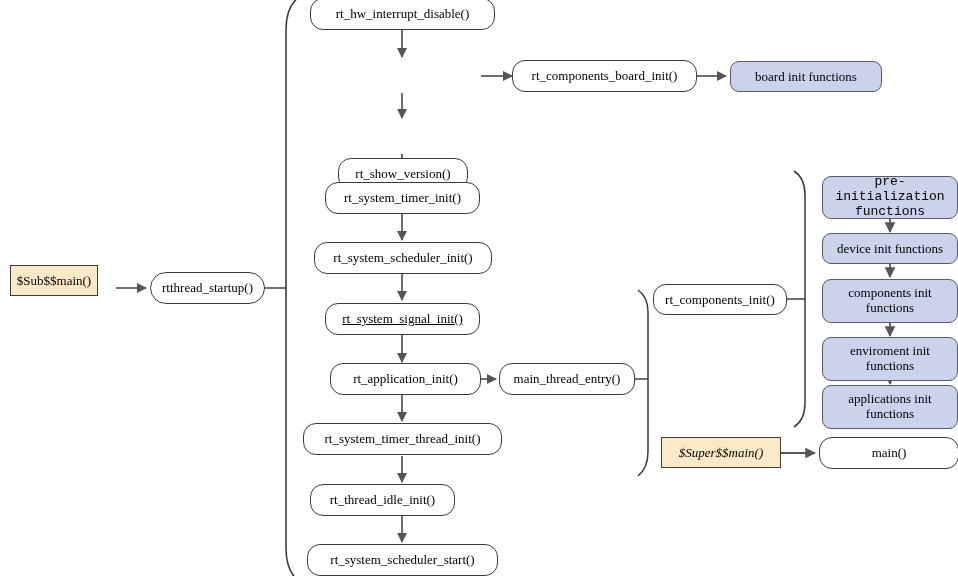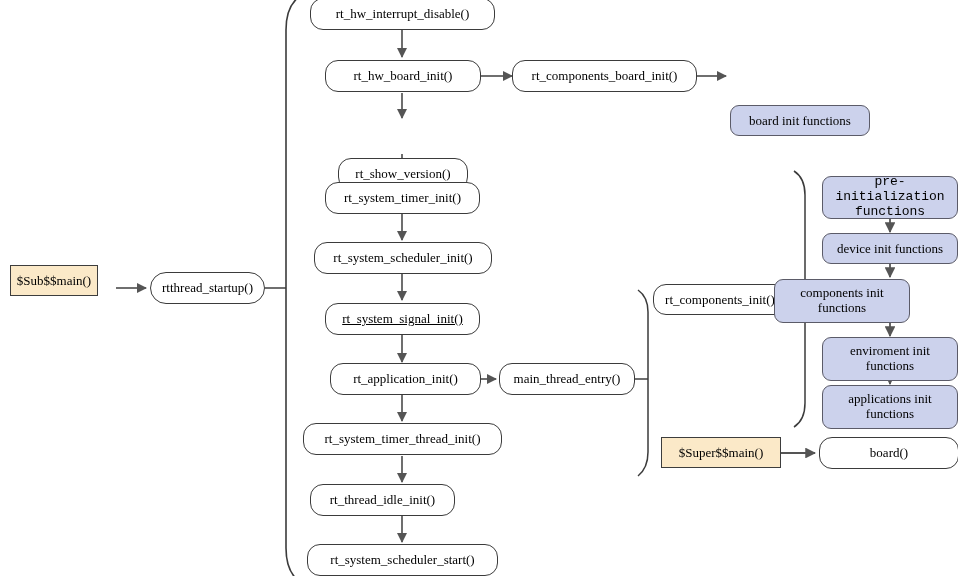--- a/index.html
+++ b/index.html
@@ -122,56 +122,55 @@
       <line x1="781" y1="453" x2="815" y2="453" marker-end="url(#arrow)"></line>
     </g>
   </svg>
 
   <div class="node rect fill-cream" style="left:10px; top:265px; width:88px; height:31px;">$Sub$$main()</div>
 
   <div class="node rounded" style="left:150px; top:272px; width:115px; height:32px; border-radius:16px;">rtthread_startup()</div>
 
   <div class="node rounded" style="left:310px; top:-2px; width:185px; height:32px;">rt_hw_interrupt_disable()</div>
 
-  <div class="node rounded" style="left:325px; top:60px; width:156px; height:32px;">rt_hw_board_init()</div>
 
   <div class="node rounded" style="left:338px; top:122px; width:130px; height:32px;margin-top:36px;">rt_show_version()</div>
 
   <div class="node rounded" style="left:325px; top:182px; width:155px; height:32px;">rt_system_timer_init()</div>
 
   <div class="node rounded" style="left:314px; top:242px; width:178px; height:32px;">rt_system_scheduler_init()</div>
 
   <div class="node rounded" style="left:325px; top:303px; width:155px; height:32px;text-decoration:underline;">rt_system_signal_init()</div>
 
   <div class="node rounded" style="left:330px; top:363px; width:151px; height:32px;border-radius:13px;">rt_application_init()</div>
 
   <div class="node rounded" style="left:303px; top:423px; width:199px; height:32px;">rt_system_timer_thread_init()</div>
 
   <div class="node rounded" style="left:310px; top:484px; width:145px; height:32px;">rt_thread_idle_init()</div>
 
   <div class="node rounded" style="left:512px; top:60px; width:185px; height:32px;">rt_components_board_init()</div>
 
   <div class="node rounded" style="left:307px; top:544px; width:191px; height:32px;">rt_system_scheduler_start()</div>
 
-  <div class="node rounded fill-blue" style="left:730px; top:61px; width:140px; height:31px;margin-top:44px;">board init functions</div>
+  <div class="node rounded fill-blue" style="left:730px; top:61px; width:152px; height:31px;">board init functions</div>
 
   <div class="node rounded" style="left:499px; top:363px; width:136px; height:32px;">main_thread_entry()</div>
 
   <div class="node rounded" style="left:653px; top:284px; width:134px; height:31px;">rt_components_init()</div>
 
-  <div class="node rect fill-cream" style="left:661px; top:437px; width:120px; height:31px;">$Super$$main()</div>
+  <div class="node rect fill-cream" style="left:661px; top:437px; width:120px; height:31px;font-style:italic;">$Super$$main()</div>
 
-  <div class="node rounded" style="left:819px; top:437px; width:140px; height:32px;">board()</div>
+  <div class="node rounded" style="left:819px; top:437px; width:140px; height:32px;">main()</div>
 
   <div class="node fill-blue two-line" style="left:822px; top:176px; width:136px; height:43px;font-family:Liberation Mono, monospace;">pre-initialization
 functions</div>
 
   <div class="node fill-blue" style="left:822px; top:233px; width:136px; height:31px;">device init functions</div>
 
-  <div class="node fill-blue two-line" style="left:774px; top:279px; width:136px; height:44px;">components init
+  <div class="node fill-blue two-line" style="left:822px; top:279px; width:136px; height:44px;">components init
 functions</div>
 
   <div class="node fill-blue two-line" style="left:822px; top:337px; width:136px; height:44px;">enviroment init
 functions</div>
 
   <div class="node fill-blue two-line" style="left:822px; top:385px; width:136px; height:44px;">applications init
 functions</div>
 
 </div>
 

